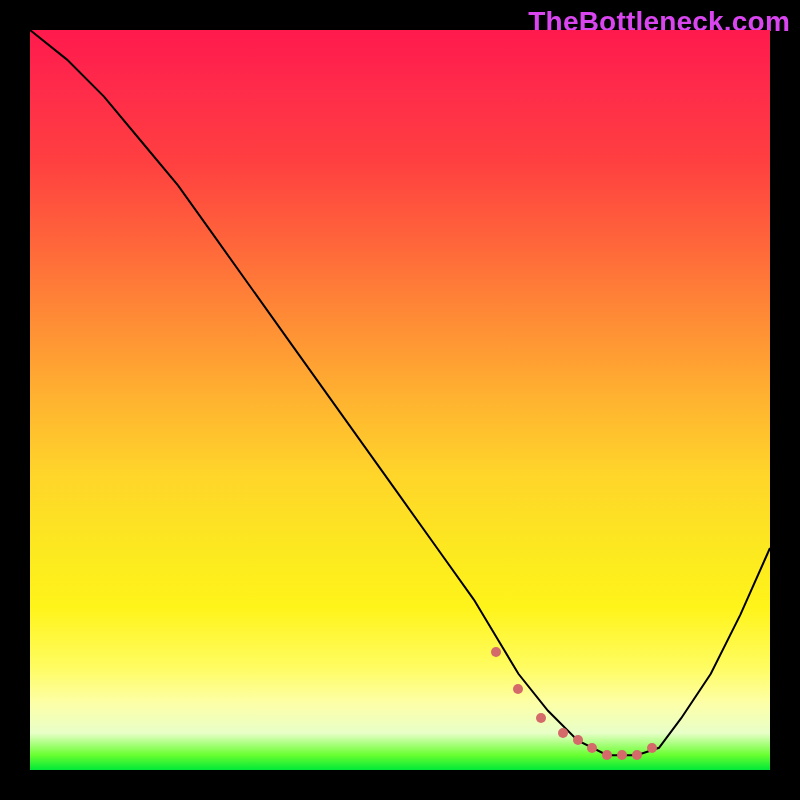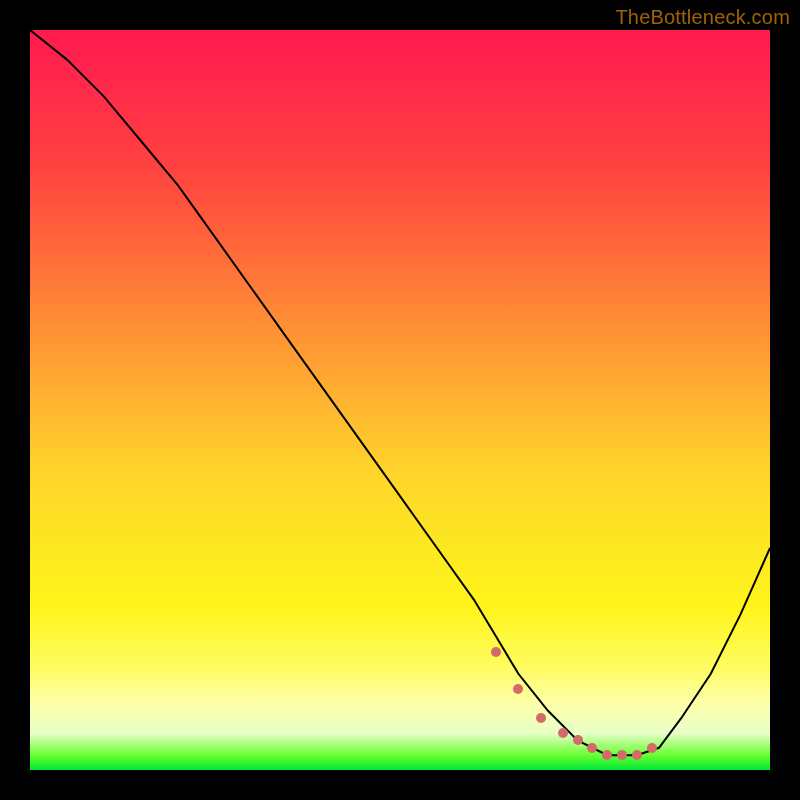--- a/index.html
+++ b/index.html
@@ -35,23 +35,23 @@
       #fdffa8 91%,
       #e8ffc8 95%,
       #68ff30 98%,
       #00e838 100%);
   }
   .watermark {
     position: absolute;
     top: 6px;
     right: 10px;
     font-family: Arial, Helvetica, sans-serif;
-    font-size: 20px;
-    font-weight: normal;
-    color: #a16207;
+    font-size: 28px;
+    font-weight: bold;
+    color: #d946ef;
     letter-spacing: 0.2px;
   }
   svg.curve {
     position: absolute;
     left: 0;
     top: 0;
     width: 740px;
     height: 740px;
   }
   .dots {

